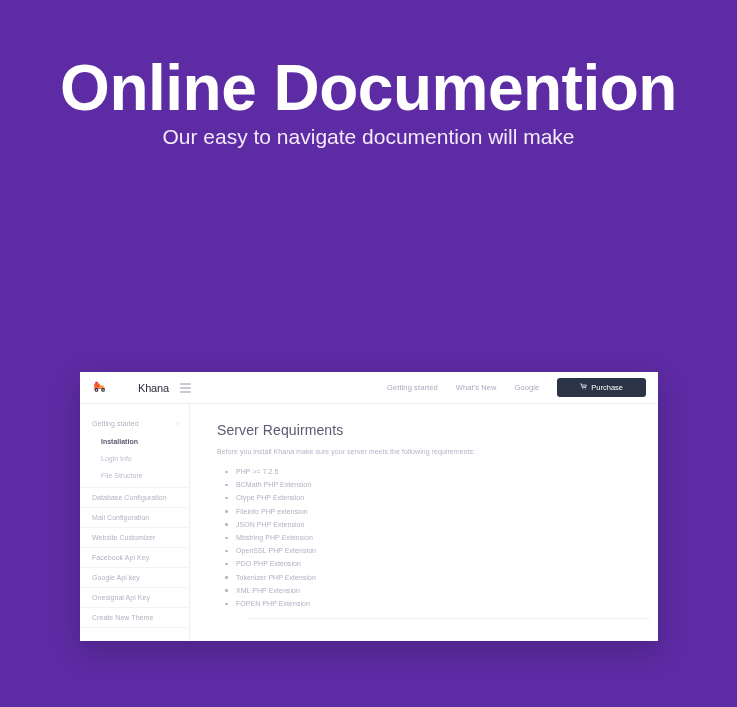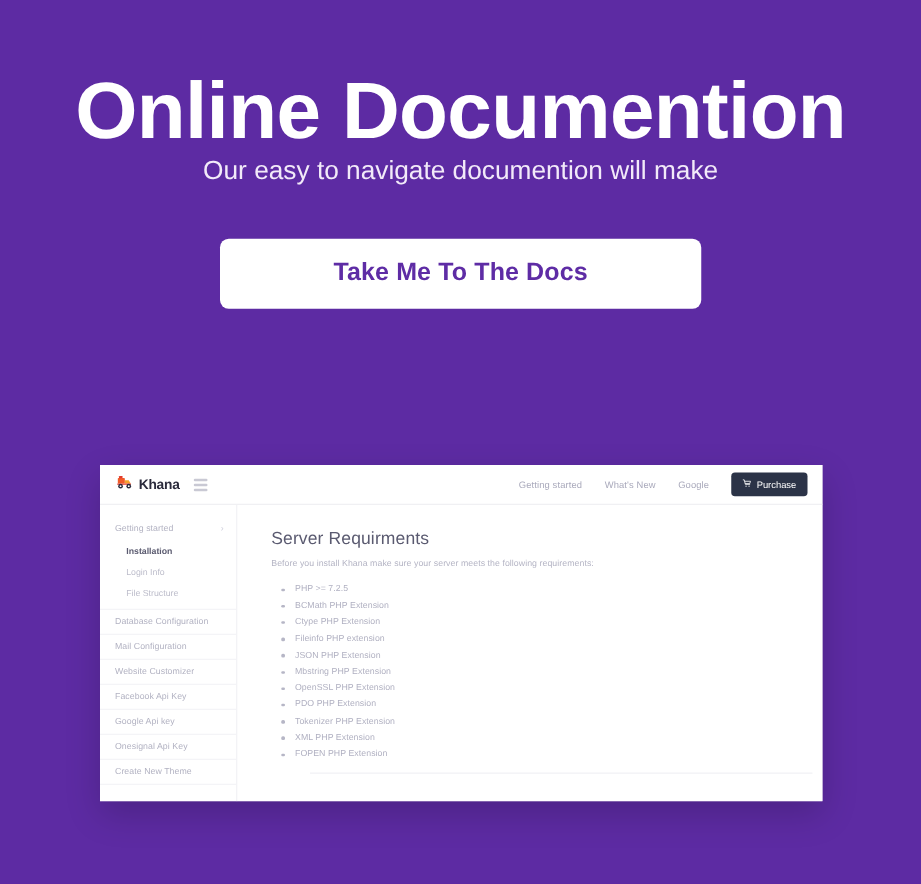--- a/index.html
+++ b/index.html
@@ -82,23 +82,24 @@
   }
 
   .brand {
     display: flex;
     align-items: center;
     gap: 3px;
   }
 
   .brand-text {
     font-size: 11px;
-    font-weight: bold;
+    font-weight: normal;
     color: #2b2b3c;
     letter-spacing: -0.2px;
+    margin-left: 27px;
   }
 
   .hamburger {
     margin-left: 11px;
     display: flex;
     flex-direction: column;
     gap: 2px;
     cursor: pointer;
   }
   .hamburger i {
@@ -126,21 +127,21 @@
   }
 
   .purchase-btn {
     display: inline-flex;
     align-items: center;
     gap: 4px;
     background: #2b3347;
     color: #ffffff;
     border: none;
     border-radius: 3px;
-    padding: 5px 9px;
+    padding: 5px 23px;
     font-family: "Liberation Sans", sans-serif;
     font-size: 7.5px;
     cursor: pointer;
     white-space: nowrap;
   }
 
   
   .mock-body {
     display: flex;
     height: 237px;
@@ -247,23 +248,20 @@
   }
 </style>
 </head>
 <body>
 
 <div class="hero">
   <h1 class="hero-title">Online Documention</h1>
   <p class="hero-subtitle">
     <span>Our easy to navigate documention will make</span><br>
   </p>
-  <div class="cta-wrap">
-    <button class="cta-button">Take Me To The Docs</button>
-  </div>
 </div>
 
 <div class="mockup">
 
   <div class="topbar">
     <div class="brand">
       <span>
         <svg width="15" height="13" viewBox="0 0 24 20" aria-hidden="true">
           <rect x="2" y="5" width="9" height="7" rx="1" fill="#f05a28"></rect>
           <rect x="3.5" y="2.5" width="4.5" height="3" rx="0.6" fill="#e23b2e"></rect>

